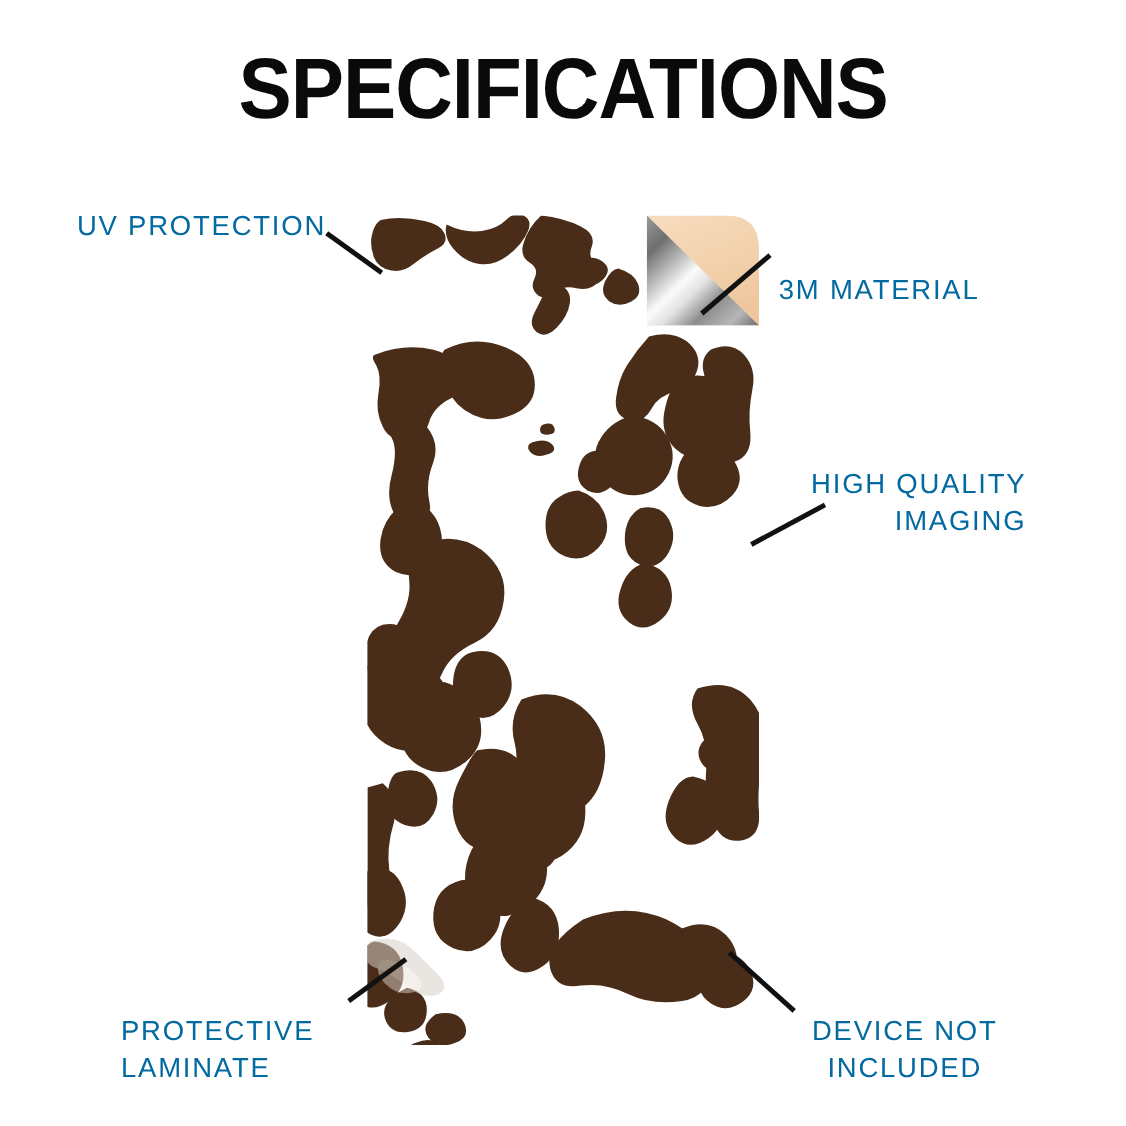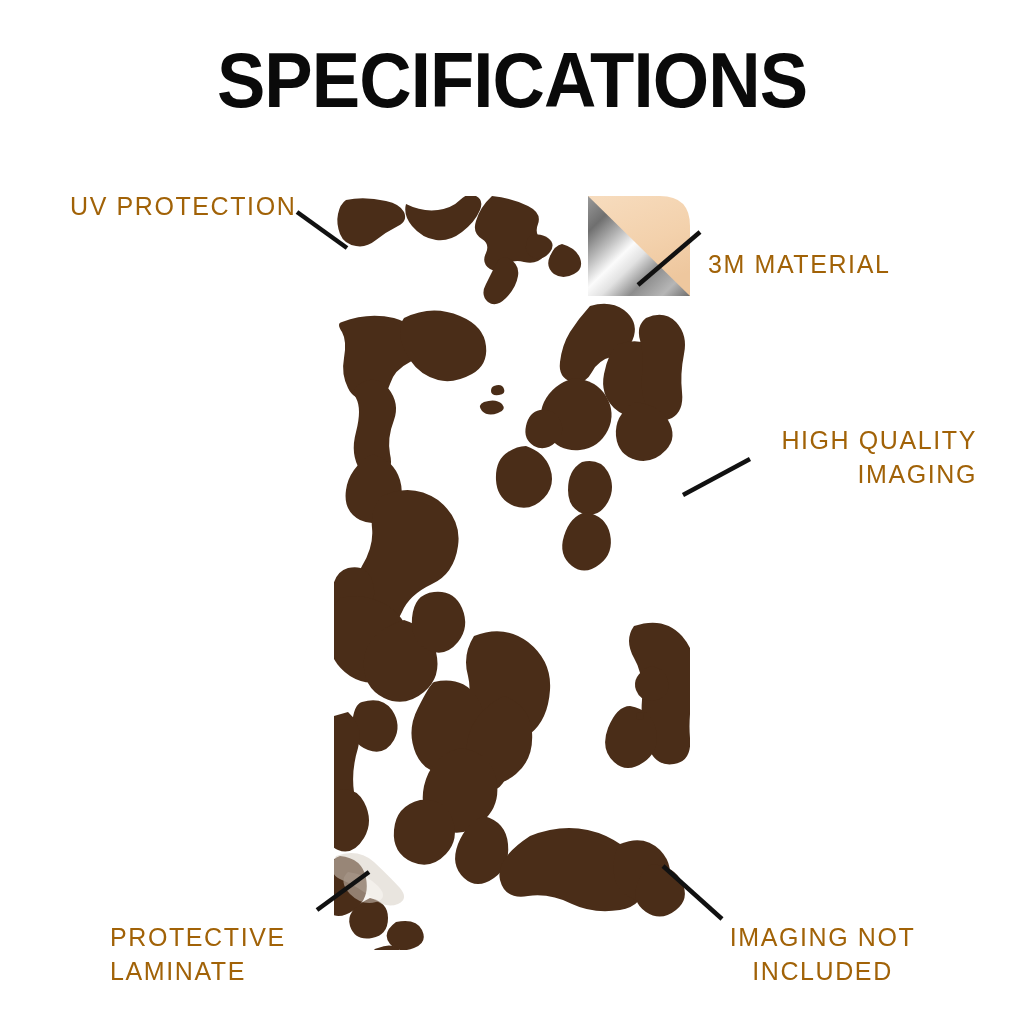--- a/index.html
+++ b/index.html
@@ -44,26 +44,26 @@
   }
 
   
   .callout {
     position: absolute;
     font-family: "Liberation Sans", sans-serif;
     font-weight: 400;
     font-size: 25px;
     line-height: 34px;
     letter-spacing: 1.6px;
-    color: #a16207;
+    color: #0369a1;
     white-space: pre-line;
   }
   #label-uv            { left: 70px;  top: 189px; text-align: left; }
   #label-3m            { left: 708px; top: 203px; text-align: left; margin-top: 44px; }
-  #label-imaging       { left: 712px; top: 423px; width: 265px; text-align: right; }
+  #label-imaging       { left: 668px; top: 423px; width: 265px; text-align: right; }
   #label-laminate      { left: 110px; top: 920px; width: 275px; }
   #label-device        { left: 690px; top: 920px; width: 265px; text-align: center; }
 
   
   #leader-lines {
     position: absolute;
     left: 0; top: 0;
     width: 1024px;
     height: 1024px;
     pointer-events: none;
@@ -208,16 +208,16 @@
   <div class="callout" id="label-uv">UV PROTECTION</div>
 
   <div class="callout" id="label-3m">3M MATERIAL</div>
 
   <div class="callout" id="label-imaging">HIGH QUALITY
 IMAGING</div>
 
   <div class="callout" id="label-laminate">PROTECTIVE
 LAMINATE</div>
 
-  <div class="callout" id="label-device">IMAGING NOT
+  <div class="callout" id="label-device">DEVICE NOT
 INCLUDED</div>
 
 </div>
 
 </body></html>

